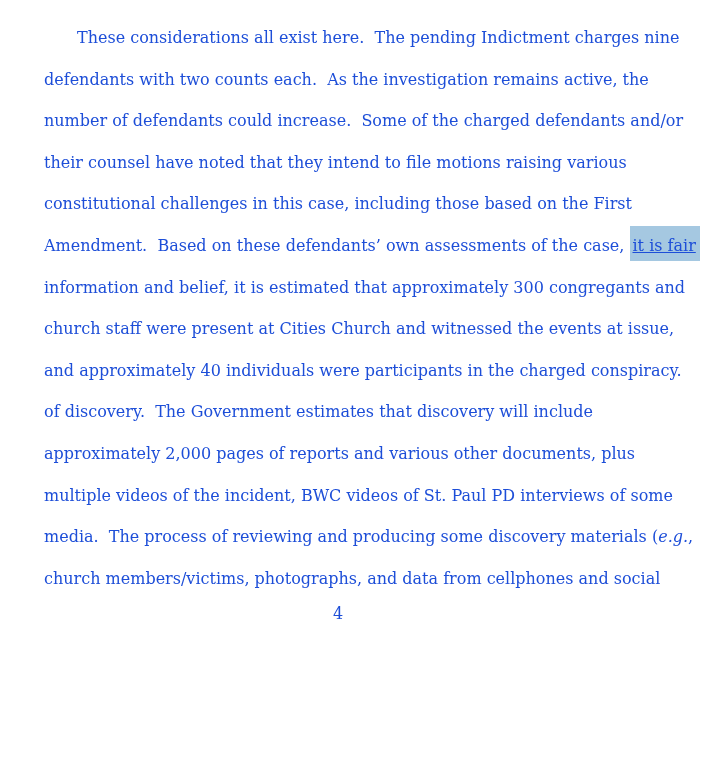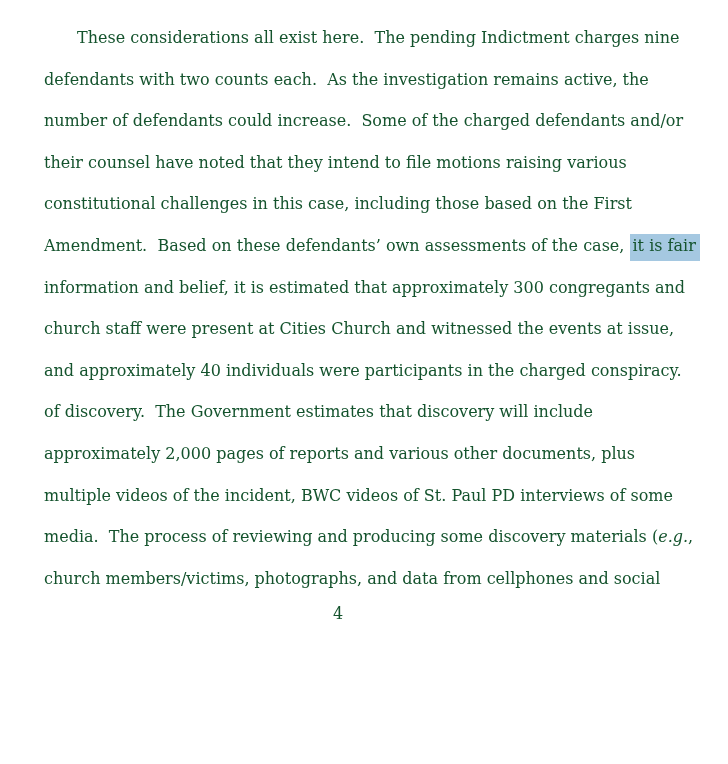--- a/index.html
+++ b/index.html
@@ -7,37 +7,38 @@
     padding: 0;
     background: #ffffff;
   }
   .page {
     position: relative;
     width: 728px;
     height: 646px;
     background: #ffffff;
     font-family: "DejaVu Serif", "Liberation Serif", serif;
     font-size: 16px;
-    color: #14532d;
+    color: #1d4ed8;
     overflow: hidden;
   }
   .content {
     padding: 17px 44px 0 44px;
   }
   .line {
     white-space: pre;
     line-height: 41.6px;
     height: 41.6px;
   }
   .indent {
     padding-left: 33px;
   }
   .hl {
     
-    padding: 2px 4px 6px 3px;
+    padding: 10px 4px 6px 3px;
+    text-decoration: underline;
   }
   .italic {
     font-style: italic;
   }
   .page-number {
     margin-top: 5px;
     text-align: center;
     line-height: 20px;
     position: relative;
     left: -26px;

